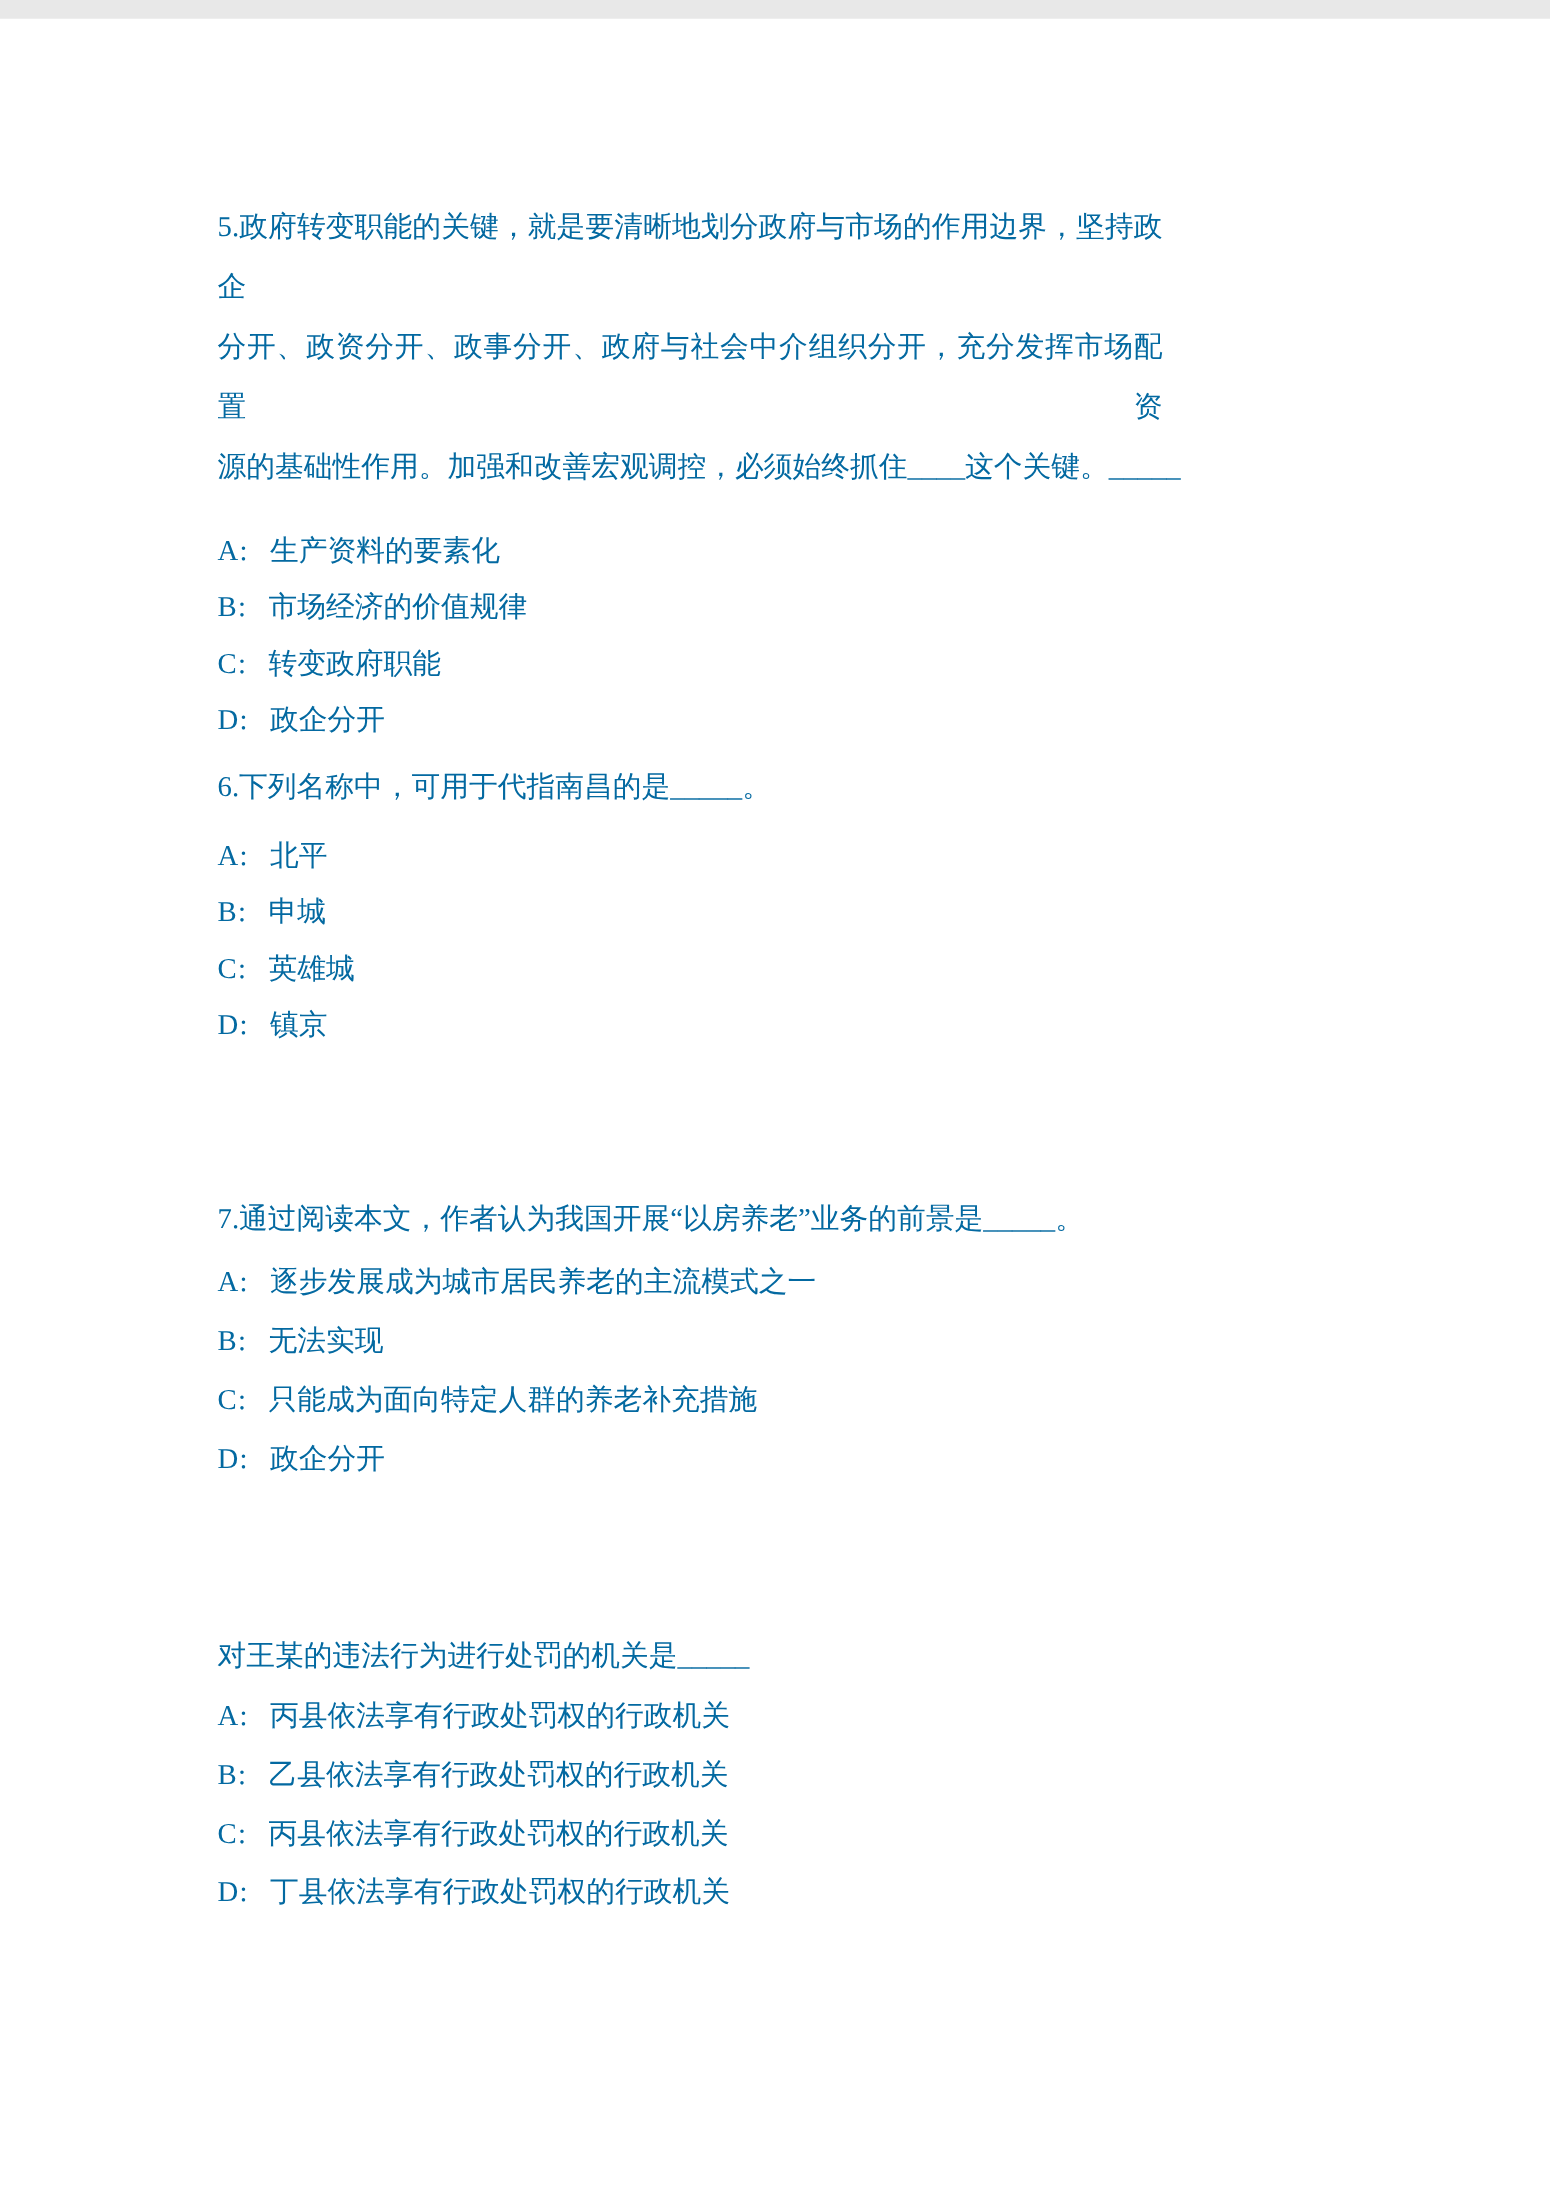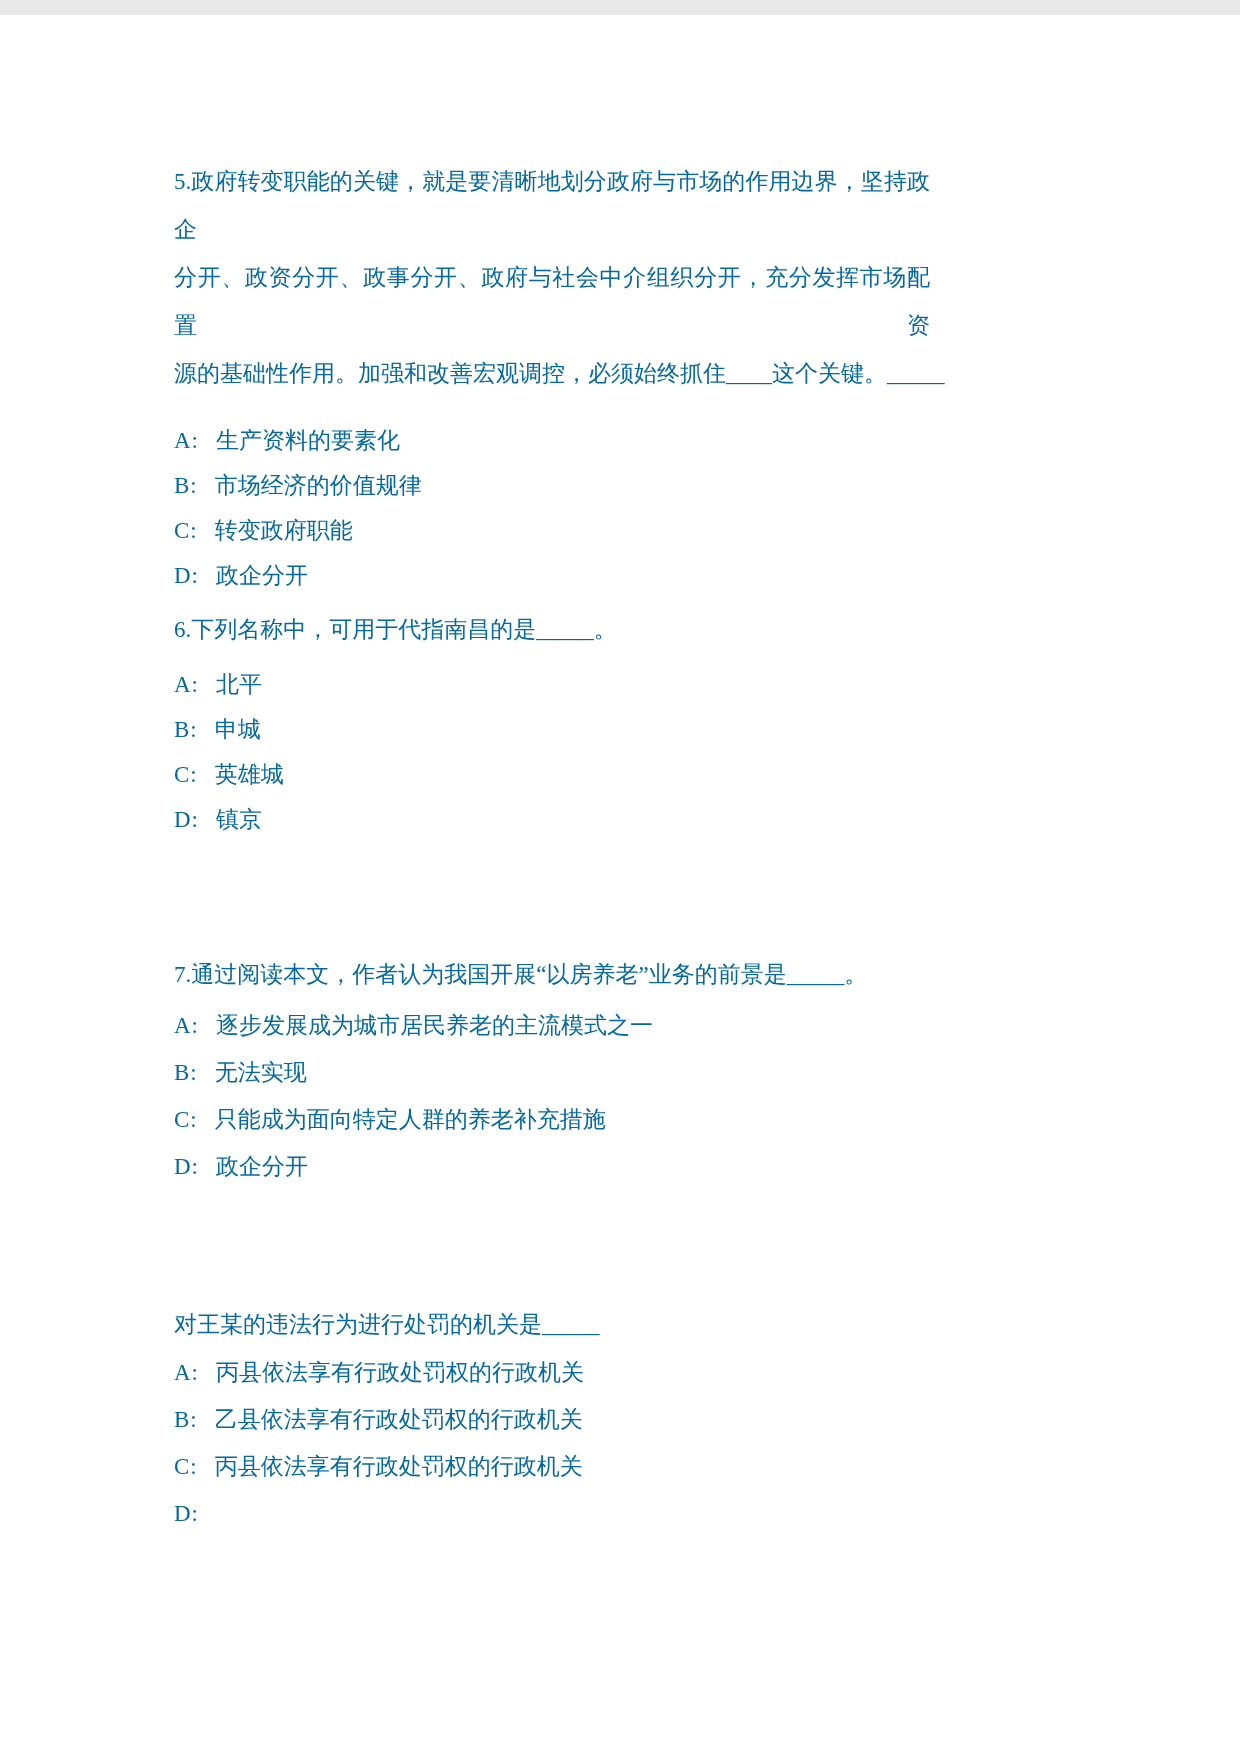--- a/index.html
+++ b/index.html
@@ -141,17 +141,18 @@
       <div class="option">
         <span class="okey">B:</span>
         <span class="olabel">乙县依法享有行政处罚权的行政机关</span>
       </div>
       <div class="option">
         <span class="okey">C:</span>
         <span class="olabel">丙县依法享有行政处罚权的行政机关</span>
       </div>
       <div class="option">
         <span class="okey">D:</span>
+        <span class="olabel">丁县依法享有行政处罚权的行政机关</span>
       </div>
     </div>
   </section>
 
 </div>
 
 </body></html>

